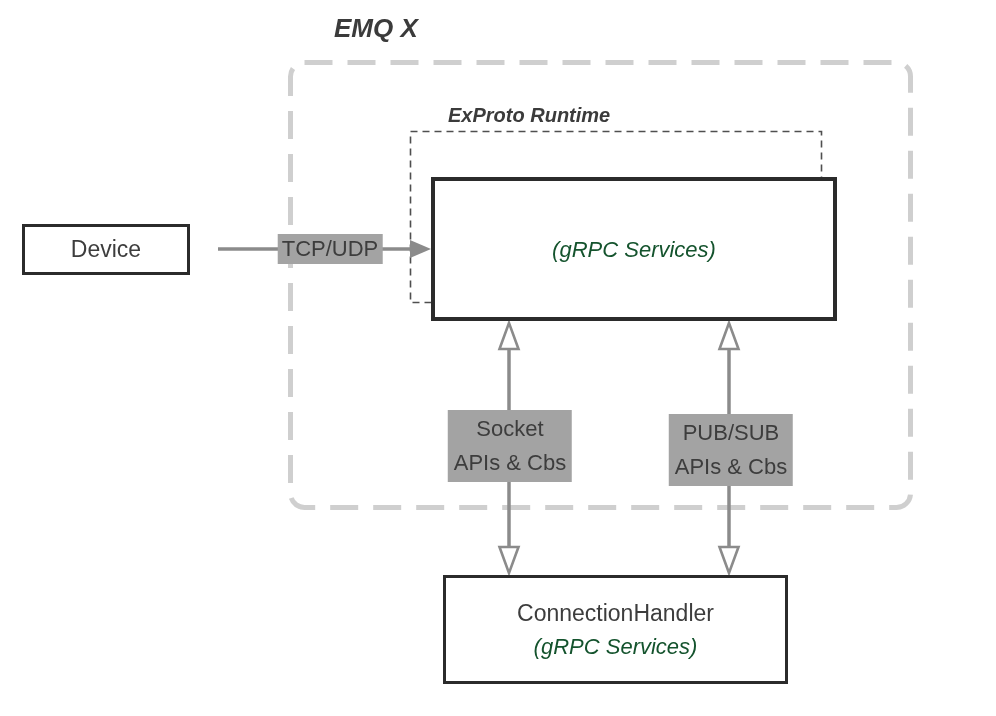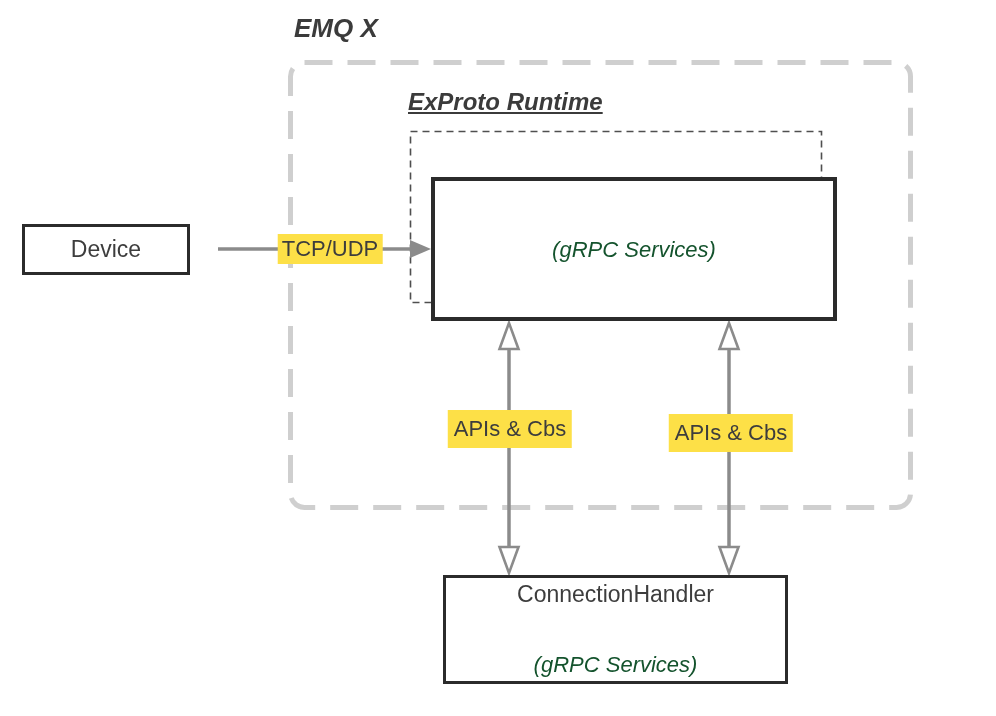--- a/index.html
+++ b/index.html
@@ -45,54 +45,53 @@
     top: 177px;
     width: 406px;
     height: 144px;
     border-width: 4px;
   }
   .handler-box {
     left: 443px;
     top: 575px;
     width: 345px;
     height: 109px;
-    justify-content: space-between;
   }
   .box-title {
     font-size: 23px;
     line-height: 33px;
     color: #3d3d3d;
   }
   .box-subtitle {
     font-size: 22px;
     line-height: 33px;
     font-style: italic;
     color: #14532d;
   }
   .group-title {
     position: absolute;
     font-style: italic;
     font-weight: 600;
     color: #3b3b3b;
     white-space: nowrap;
+    margin-left: 40px;
   }
   .emqx-title {
     left: 294px;
     top: 13px;
     font-size: 26px;
   }
   .exproto-title {
     left: 408px;
-    top: 88px;
-    font-size: 24px;
-    text-decoration: underline;
+    top: 104px;
+    font-size: 20px;
   }
   .edge-label {
     position: absolute;
-    background: #fde047;
+    background: #a3a3a3;
     color: #3d3d3d;
     font-size: 22px;
     white-space: nowrap;
   }
   .tcp-label {
     left: 330px;
     top: 249px;
     transform: translate(-50%, -50%);
     padding: 2px 4px;
   }
@@ -154,20 +153,22 @@
   </div>
 
   <div class="node-box handler-box">
     <div class="box-title">ConnectionHandler</div>
     <div class="box-subtitle">(gRPC Services)</div>
   </div>
 
   <div class="edge-label tcp-label">TCP/UDP</div>
 
   <div class="edge-label vlabel socket-label">
+    <div>Socket</div>
     <div>APIs &amp; Cbs</div>
   </div>
 
   <div class="edge-label vlabel pubsub-label">
+    <div>PUB/SUB</div>
     <div>APIs &amp; Cbs</div>
   </div>
 
 </div>
 
 </body></html>

